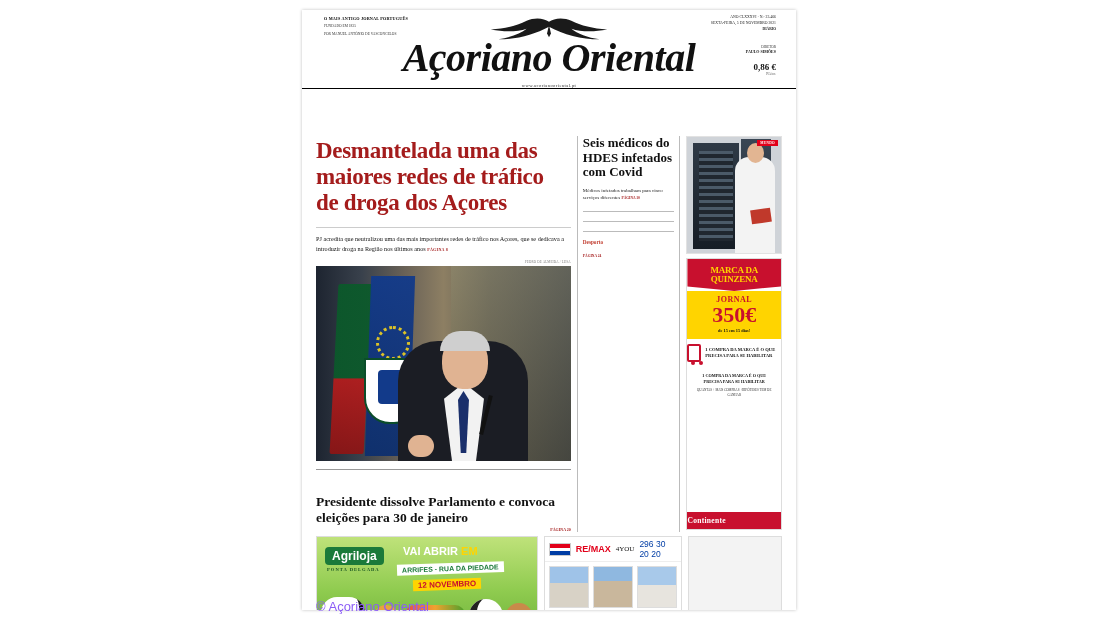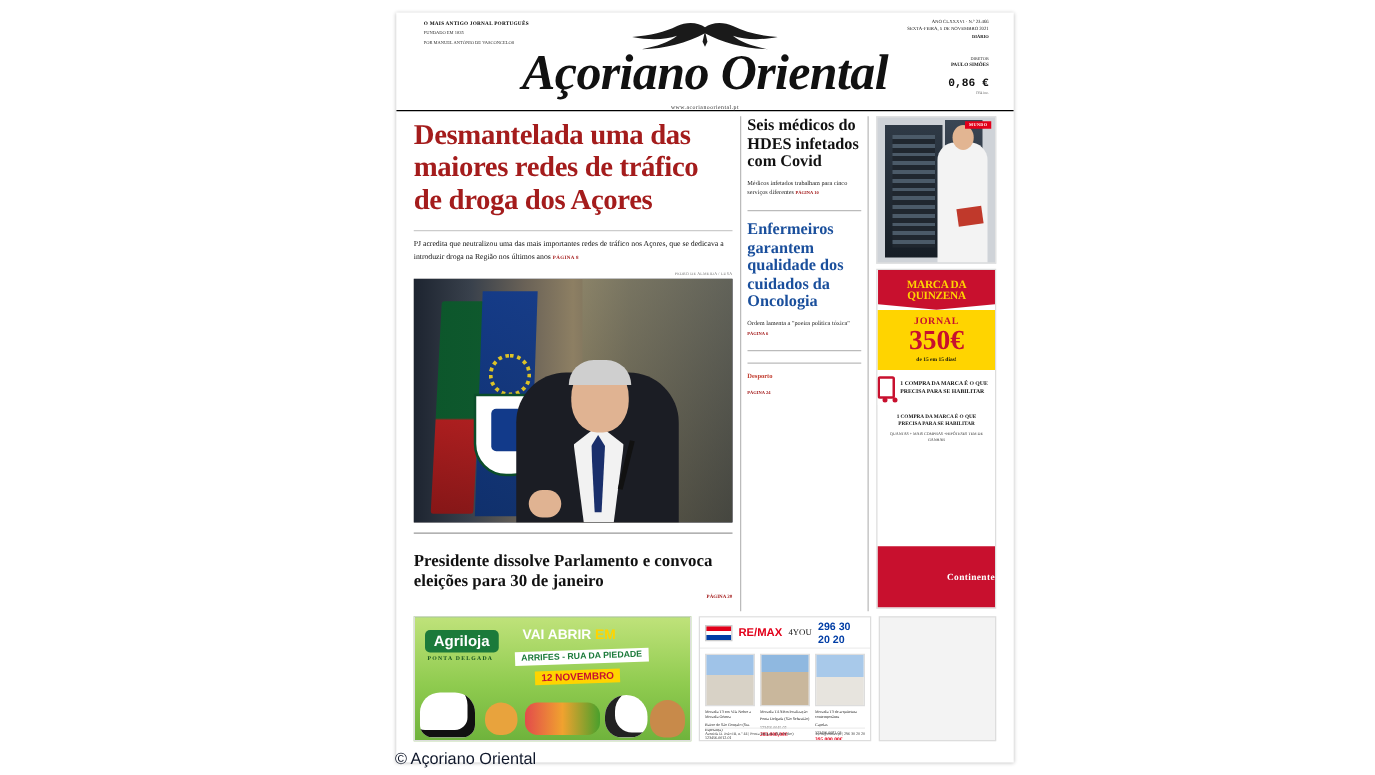--- a/index.html
+++ b/index.html
@@ -2,51 +2,51 @@
 <html><head>
 <meta charset="utf-8">
 <style>
   html,body{margin:0;padding:0;}
   body{
     width:1100px;height:620px;background:#ffffff;
     font-family:"Liberation Serif", serif;
     overflow:hidden;position:relative;
   }
   .page{
-    position:absolute;left:317px;top:10px;width:494px;height:600px;
+    position:absolute;left:302px;top:10px;width:494px;height:600px;
     background:#fff;box-shadow:0 0 3px rgba(0,0,0,0.25);
     overflow:hidden;
   }
 
   
   .masthead{position:relative;height:78px;border-bottom:1px solid #000;}
   .mh-left{position:absolute;left:22px;top:6px;width:110px;}
   .mh-left .l1{font-size:4.2px;font-weight:bold;letter-spacing:.2px;color:#000;text-transform:uppercase;}
   .mh-left .l2{font-size:3.6px;color:#333;margin-top:3px;line-height:1.5;text-transform:uppercase;}
   .mh-right{position:absolute;right:20px;top:5px;width:120px;text-align:right;}
   .mh-right .r1{font-size:3.8px;color:#222;text-transform:uppercase;}
   .mh-right .r2{font-size:3.8px;color:#222;text-transform:uppercase;margin-top:2px;}
   .mh-right .r3{font-size:3.6px;color:#222;font-weight:bold;margin-top:2px;text-transform:uppercase;}
   .mh-right .dir{font-size:3.4px;color:#333;margin-top:14px;text-transform:uppercase;}
   .mh-right .dirname{font-size:4px;color:#111;font-weight:bold;text-transform:uppercase;}
-  .mh-right .price{font-size:9px;font-weight:bold;color:#111;margin-top:8px;font-family:Liberation Mono, monospace;}
+  .mh-right .price{font-size:9px;font-weight:bold;color:#111;margin-top:8px;}
   .mh-right .priceSub{font-size:3px;color:#555;}
   .title{
     position:absolute;left:0;right:0;top:24px;text-align:center;
     font-family:"Liberation Serif", serif;font-style:italic;font-weight:bold;
     font-size:40px;letter-spacing:-0.5px;color:#111;
   }
   .eagle{
     position:absolute;left:50%;top:6px;transform:translateX(-50%);
     width:150px;height:34px;
   }
   .site{position:absolute;left:0;right:0;top:73px;text-align:center;font-size:4.6px;color:#333;letter-spacing:.4px;}
 
   
-  .cols{display:flex;padding:4px 14px 0 14px;gap:6px;height:400px;box-sizing:border-box;}
+  .cols{display:flex;padding:4px 14px 0 14px;gap:6px;height:400px;box-sizing:border-box;margin-top:43px;}
   .colA{width:256px;}
   .colB{width:92px;border-left:1px solid #bbb;border-right:1px solid #bbb;padding:0 5px;}
   .colC{width:96px;}
 
   .lead-hed{
     color:#a41c1c;font-weight:bold;font-size:23px;line-height:1.12;
     letter-spacing:-0.3px;margin:2px 0 0 0;
   }
   .lead-sub{
     font-size:6.2px;line-height:1.6;color:#111;margin-top:12px;
@@ -79,21 +79,21 @@
   .photo .tie{position:absolute;left:142px;bottom:8px;width:11px;height:62px;background:#1a2f6b;
      clip-path:polygon(50% 0,100% 14%,75% 100%,25% 100%,0 14%);}
   .photo .head{position:absolute;left:126px;bottom:72px;width:46px;height:56px;background:#e0b392;
      border-radius:50% 50% 45% 45%;}
   .photo .hair{position:absolute;left:124px;bottom:110px;width:50px;height:20px;background:#cfcfcf;
      border-radius:25px 25px 0 0;}
   .photo .hand{position:absolute;left:92px;bottom:4px;width:26px;height:22px;background:#e0b392;border-radius:12px;}
   .photo .mic{position:absolute;left:168px;bottom:26px;width:4px;height:40px;background:#111;transform:rotate(14deg);}
 
   .lead-foot{font-weight:bold;font-size:13.5px;line-height:1.18;color:#111;margin-top:8px;
-             border-top:1px solid #999;padding-top:14px;}
+             border-top:1px solid #999;padding-top:24px;}
   .lead-foot .ref{display:block;color:#a41c1c;font-size:4px;font-weight:bold;text-align:right;margin-top:2px;}
 
   .bhed{font-weight:bold;font-size:13px;line-height:1.12;color:#111;}
   .bhed.blue{color:#1a4f9c;}
   .bdeck{font-size:5px;line-height:1.55;color:#222;margin-top:7px;}
   .bdeck .ref{color:#a41c1c;font-size:3.6px;font-weight:bold;}
   .rule{border-top:1px solid #bbb;margin:9px 0 7px 0;}
   .kicker{color:#c0392b;font-size:5.2px;font-weight:bold;margin-bottom:3px;}
 
   
@@ -117,21 +117,21 @@
   .ad .shop{display:flex;align-items:center;justify-content:center;gap:4px;padding:5px 0;background:#fff;}
   .ad .cart{width:18px;height:14px;border:2px solid #c8102e;border-radius:2px;position:relative;}
   .ad .cart:after{content:"";position:absolute;left:2px;bottom:-5px;width:4px;height:4px;border-radius:50%;background:#c8102e;box-shadow:8px 0 0 #c8102e;}
   .ad .shoptxt{font-size:4.6px;color:#111;font-weight:bold;line-height:1.2;text-align:left;}
   .ad .brand{background:#fff;text-align:center;padding:12px 0 10px;}
   .ad .brand .oval{display:inline-block;border:2px solid #0a3d91;border-radius:50%;padding:6px 14px;}
   .ad .brand .oval b{color:#0a3d91;font-size:16px;letter-spacing:-.5px;font-family:"Liberation Sans",sans-serif;}
   .ad .brand .sub{font-size:3.2px;color:#555;margin-top:3px;letter-spacing:1px;}
   .ad .legal{text-align:center;font-size:4.2px;line-height:1.35;color:#111;font-weight:bold;padding:6px 6px 0;}
   .ad .legal small{display:block;font-size:3.2px;font-weight:normal;color:#333;margin-top:4px;line-height:1.4;}
-  .ad .cont{position:absolute;left:0;right:0;bottom:0;background:#c8102e;color:#fff;text-align:right;font-size:7.5px;font-weight:bold;padding:20px 0;letter-spacing:.3px;}
+  .ad .cont{position:absolute;left:0;right:0;bottom:0;background:#c8102e;color:#fff;text-align:left;font-size:7.5px;font-weight:bold;padding:4px 0;letter-spacing:.3px;}
 
   
   .bottom{display:flex;gap:6px;padding:4px 14px 8px 14px;height:112px;box-sizing:border-box;}
   .adA{width:222px;border:1px solid #ddd;position:relative;overflow:hidden;background:#7cc242;box-sizing:border-box;}
   .adA .sky{position:absolute;inset:0;background:linear-gradient(180deg,#bfe27a 0%,#8fcb4f 55%,#6fb33c 100%);}
   .adA .logo{position:absolute;left:8px;top:10px;background:#1b7a3a;color:#fff;font-weight:bold;font-size:12px;
      padding:2px 7px;border-radius:4px;font-family:"Liberation Sans",sans-serif;}
   .adA .logosub{position:absolute;left:10px;top:30px;font-size:4.6px;color:#14521f;font-weight:bold;letter-spacing:1px;}
   .adA .vai{position:absolute;left:86px;top:8px;color:#fff;font-weight:bold;font-size:11px;font-family:"Liberation Sans",sans-serif;}
   .adA .vai em{color:#ffd400;font-style:normal;}
@@ -142,35 +142,35 @@
   .adA .fruit{position:absolute;left:88px;bottom:4px;width:60px;height:26px;background:linear-gradient(90deg,#e34b4b,#f0a22f,#4aa02c);border-radius:10px;}
   .adA .dog{position:absolute;right:34px;bottom:2px;width:34px;height:34px;background:#fff;border-radius:50% 50% 40% 40%;box-shadow:inset 8px -4px 0 #222;}
   .adA .cat{position:absolute;right:4px;bottom:2px;width:28px;height:30px;background:#c88a4a;border-radius:50% 50% 40% 40%;}
 
   .adB{flex:1;border:1px solid #ddd;background:#fff;position:relative;overflow:hidden;box-sizing:border-box;}
   .adB .top{display:flex;align-items:center;gap:5px;background:#fff;padding:2px 4px;border-bottom:1px solid #eee;}
   .adB .remaxflag{width:26px;height:11px;background:linear-gradient(180deg,#e2001a 33%,#ffffff 33% 66%,#003da5 66%);border:1px solid #ccc;}
   .adB .remax{font-family:"Liberation Sans",sans-serif;font-weight:bold;font-size:9px;color:#003da5;}
   .adB .remax span{color:#e2001a;}
   .adB .you{font-size:7px;color:#111;font-weight:normal;}
-  .adB .phone{margin-left:auto;font-family:"Liberation Sans",sans-serif;font-weight:bold;font-size:8.5px;color:#003da5;}
+  .adB .phone{margin-left:auto;font-family:"Liberation Sans",sans-serif;font-weight:normal;font-size:8.5px;color:#003da5;}
   .adB .grid{display:flex;gap:4px;padding:4px;}
   .adB .card{flex:1;}
   .adB .thumb{width:100%;height:42px;border:1px solid #ddd;box-sizing:border-box;}
   .adB .t1{background:linear-gradient(180deg,#9fc3e8 40%,#d8d2c6 40%);}
   .adB .t2{background:linear-gradient(180deg,#8fb8e0 35%,#c9b79c 35%);}
   .adB .t3{background:linear-gradient(180deg,#a8c9ea 45%,#e7e4de 45%);}
   .adB .cap{font-size:3.2px;line-height:1.35;color:#222;margin-top:2px;}
   .adB .price{font-size:4.4px;font-weight:bold;color:#e2001a;margin-top:1px;}
   .adB .foot{position:absolute;left:4px;right:4px;bottom:3px;display:flex;justify-content:space-between;font-size:3.2px;color:#333;border-top:1px solid #eee;padding-top:2px;}
 
   .adC{width:94px;border:1px solid #ddd;box-sizing:border-box;background:#f3f3f3;}
 
   
-  .wm{position:absolute;left:316px;bottom:6px;color:#0f172a;font-size:13px;font-family:"Liberation Sans",sans-serif;}
+  .wm{position:absolute;left:316px;bottom:6px;color:#8b5cf6;font-size:13px;font-family:"Liberation Sans",sans-serif;}
 </style>
 </head>
 <body>
 
 <div class="page">
 
   <div class="masthead">
     <div class="mh-left">
       <div class="l1">O MAIS ANTIGO JORNAL PORTUGUÊS</div>
       <div class="l2">FUNDADO EM 1835</div>
@@ -232,27 +232,20 @@
       <div>
         <div class="bhed">Seis médicos do HDES infetados com Covid</div>
         <div class="bdeck">
           <span>Médicos infetados trabalham para cinco serviços diferentes</span>
           <span class="ref">PÁGINA 10</span>
         </div>
       </div>
 
       <div class="rule"></div>
 
-      <div>
-        <div class="bhed blue">Enfermeiros garantem qualidade dos cuidados da Oncologia</div>
-        <div class="bdeck">
-          <span>Ordem lamenta a "poeira política tóxica"</span>
-          <span class="ref">PÁGINA 6</span>
-        </div>
-      </div>
 
       <div class="rule"></div>
 
 
       <div class="rule"></div>
 
       <div>
         <div class="kicker">Desporto</div>
         <div class="bdeck">
           <span class="ref">PÁGINA 24</span>

